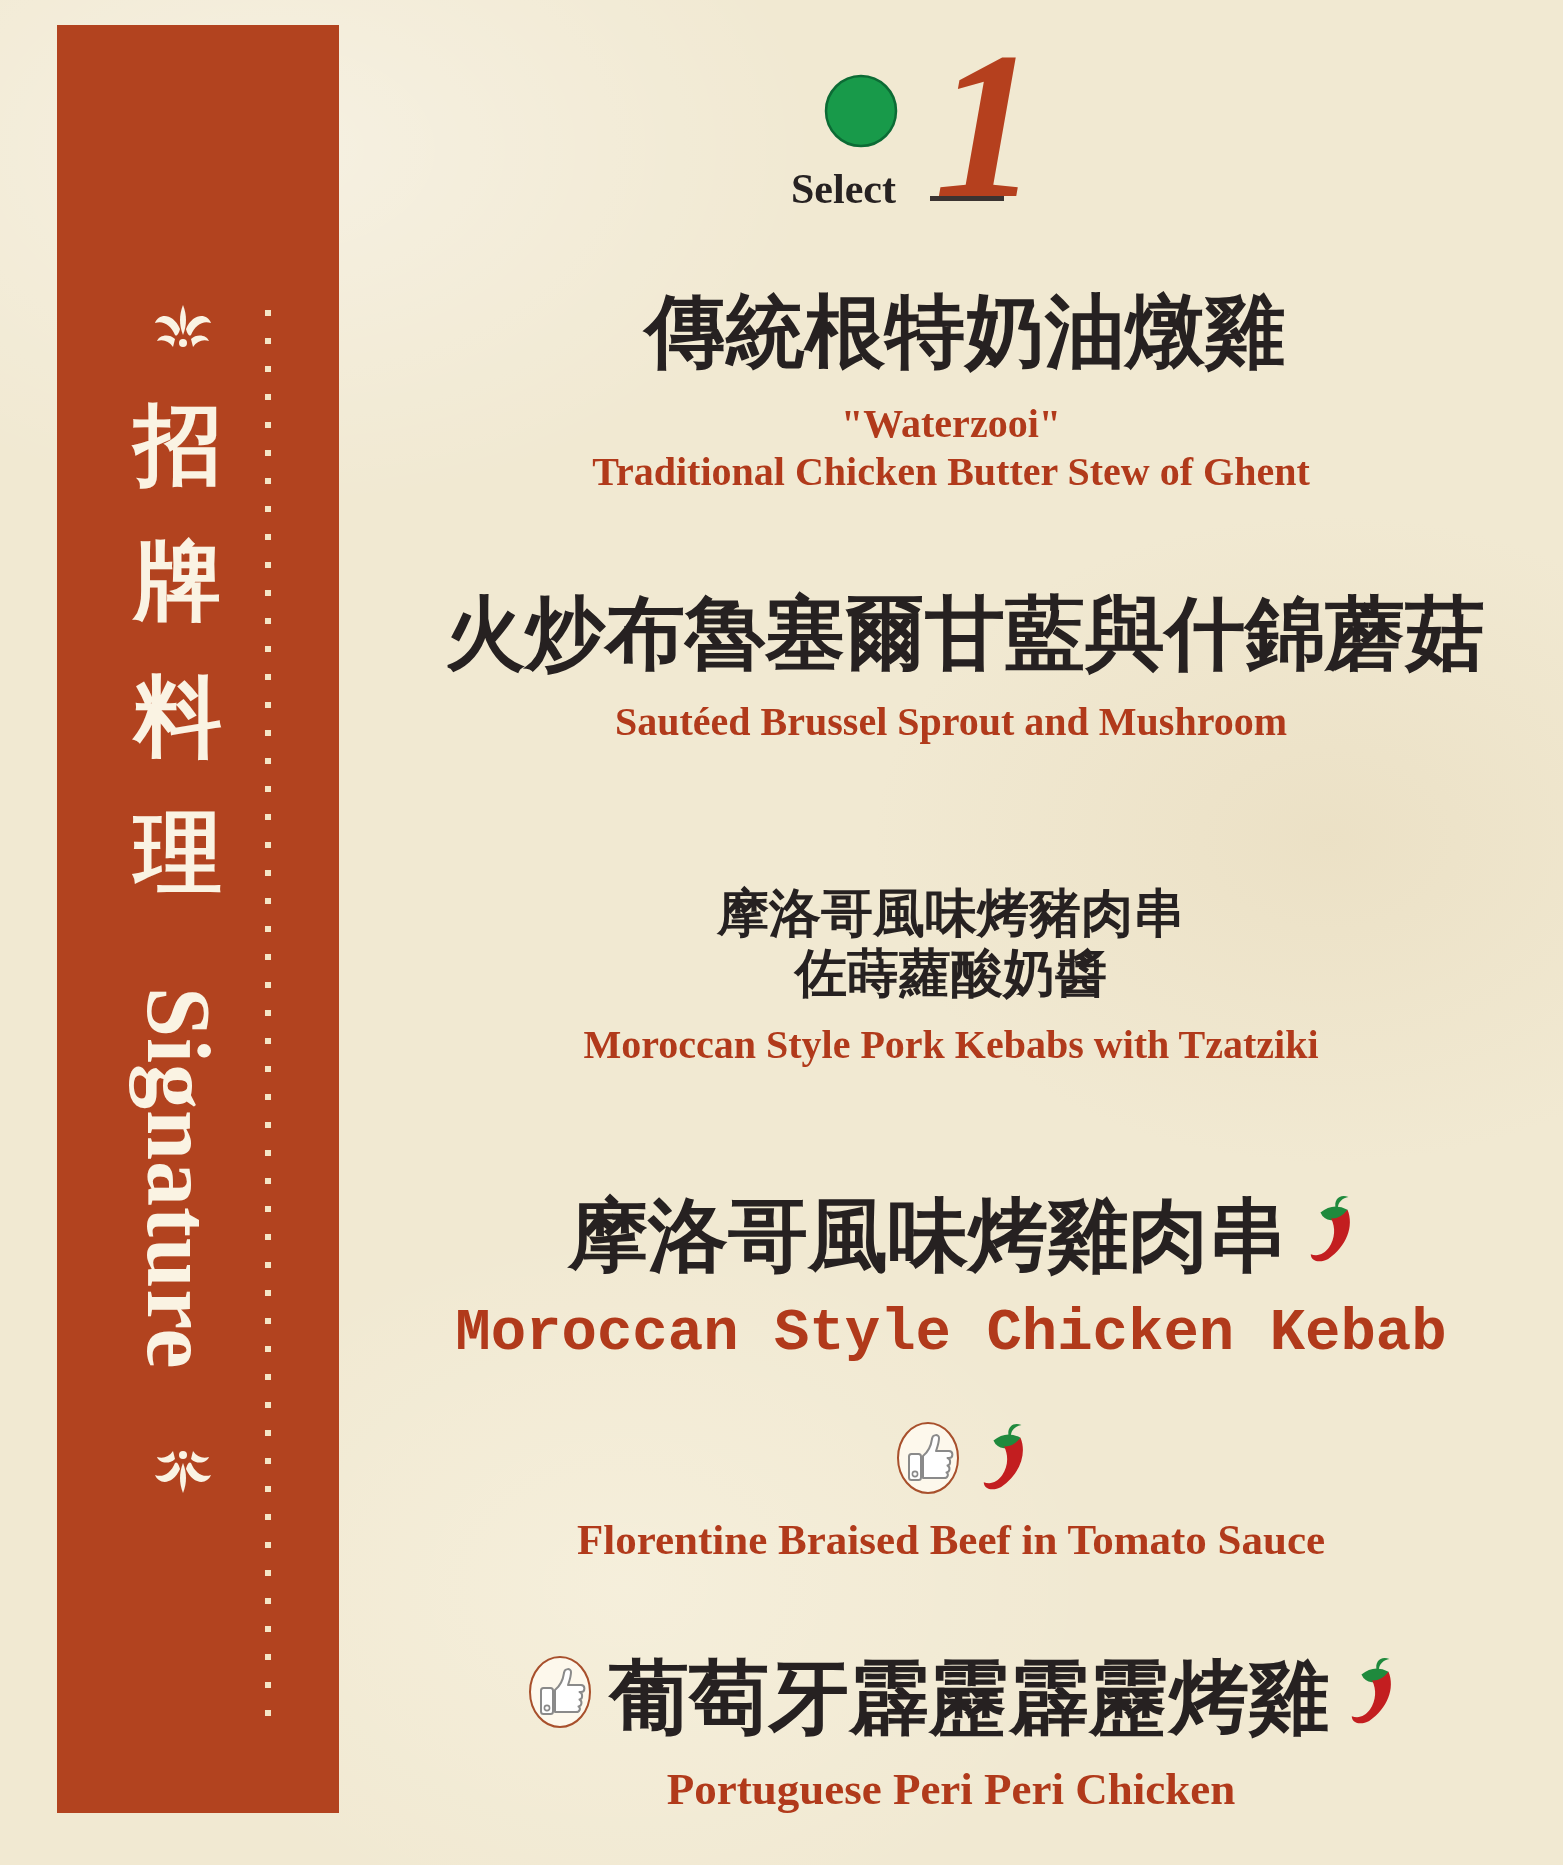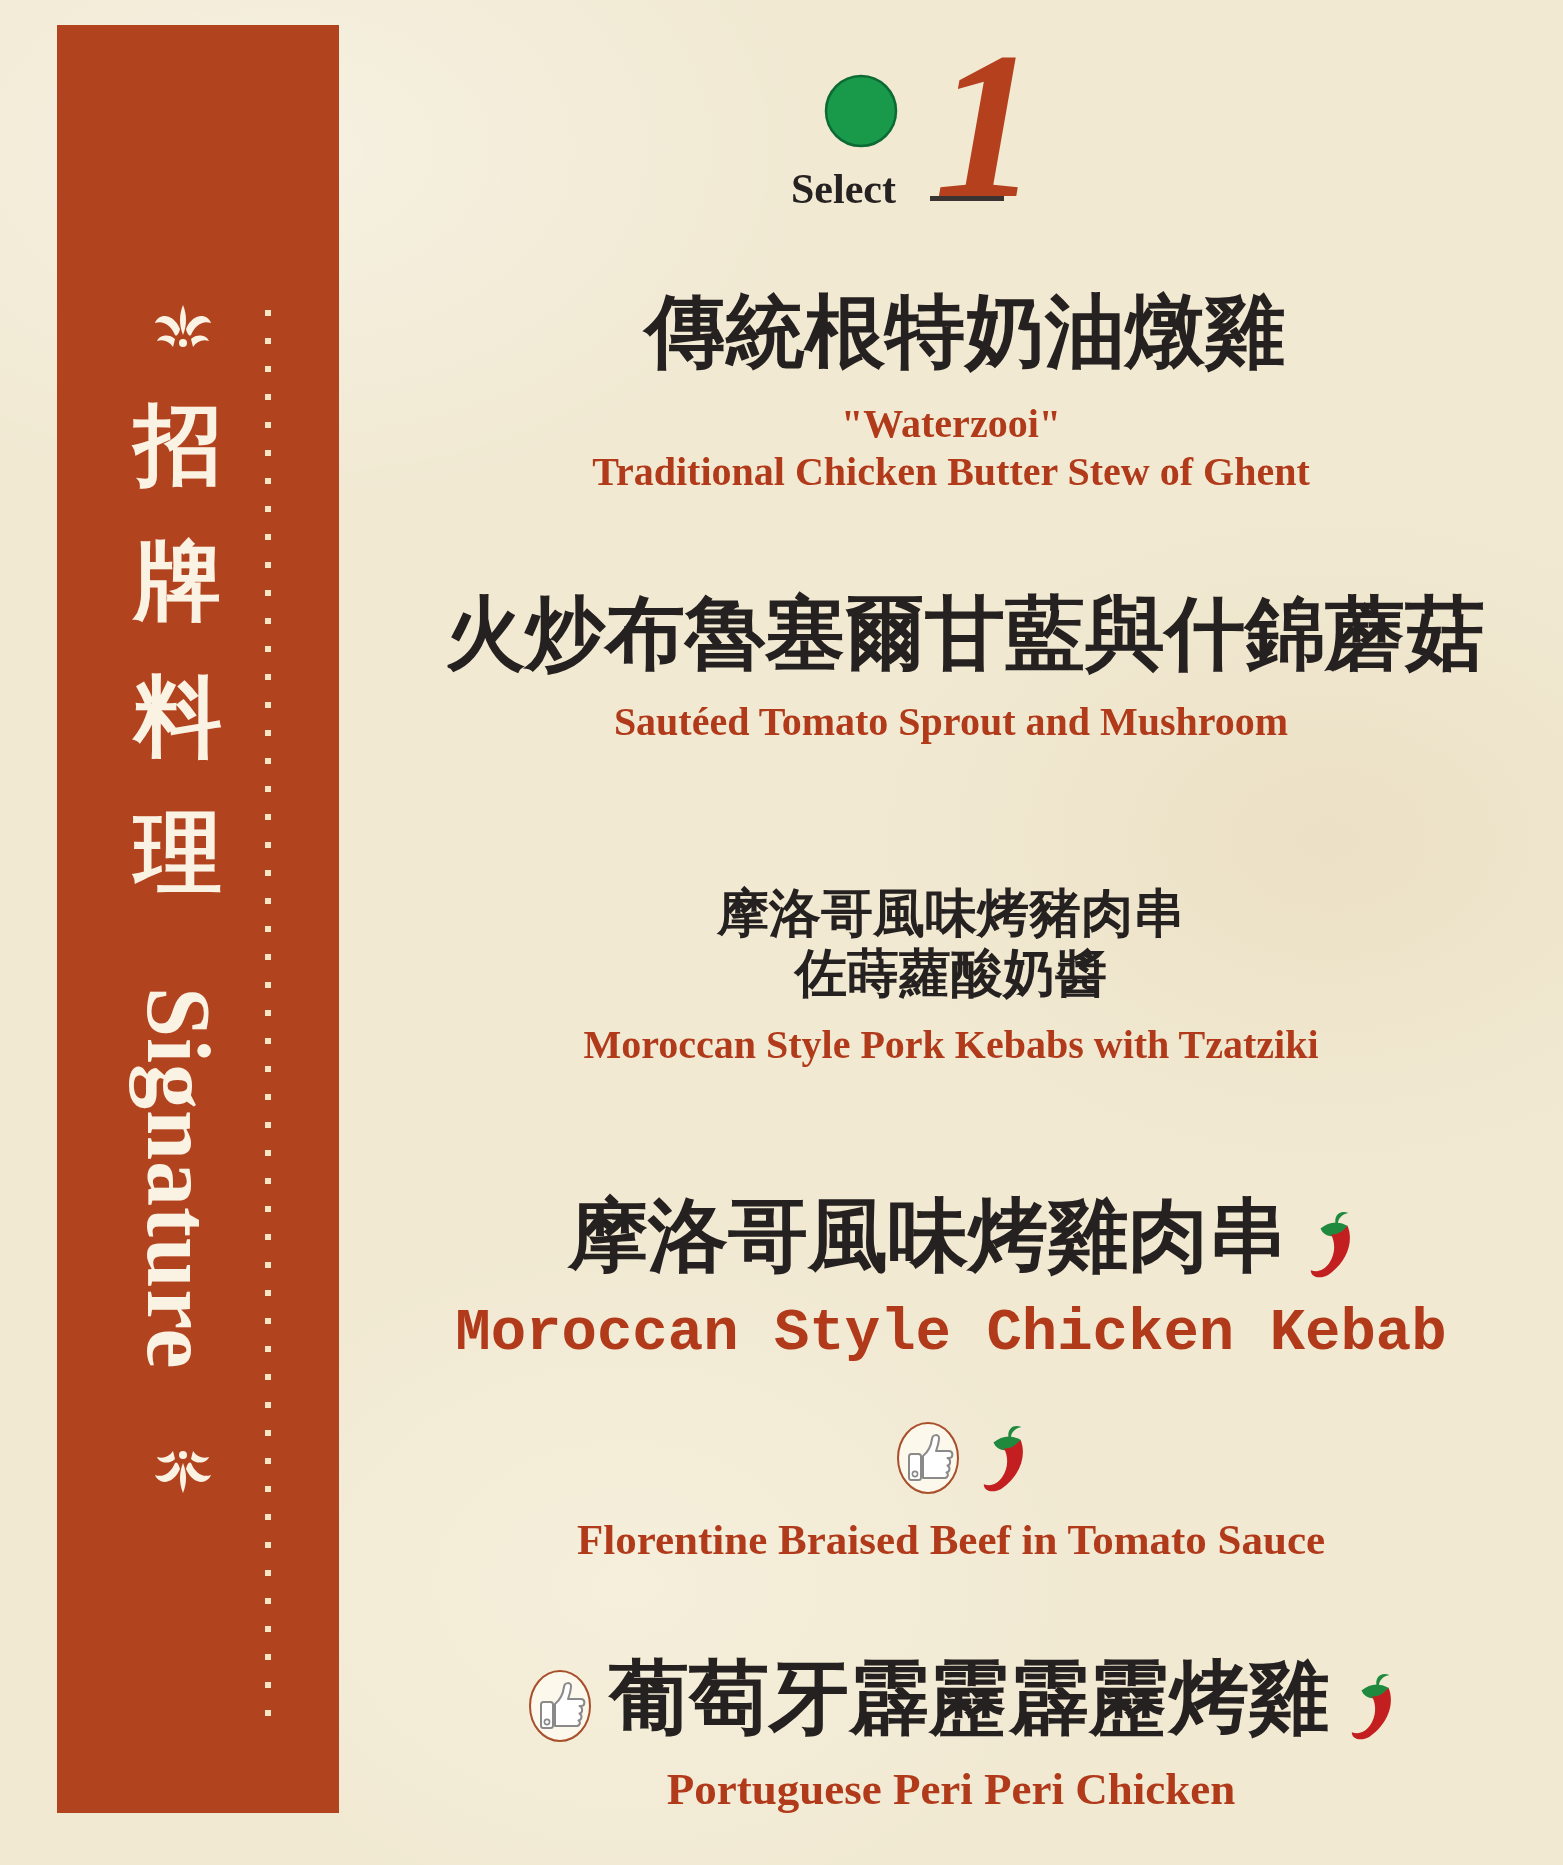--- a/index.html
+++ b/index.html
@@ -48,21 +48,21 @@
   }
   .select-number{
     position:absolute;left:934px;top:20px;
     font-size:210px;line-height:1;font-style:italic;font-weight:700;color:#b5401e;
   }
   .select-dash{position:absolute;left:930px;top:196px;width:74px;height:5px;background:#3b3331;}
   
   .main{position:absolute;left:339px;top:0;width:1224px;height:1865px;}
   .item{position:absolute;left:0;width:100%;text-align:center;}
   .zh-row{
-    display:flex;align-items:flex-end;justify-content:center;gap:16px;
+    display:flex;align-items:flex-start;justify-content:center;gap:16px;
     color:#262121;font-weight:700;font-size:80px;line-height:1.12;padding-left:28px;
   }
   .zh-lines{color:#262121;font-weight:700;font-size:52px;line-height:1.16;}
   .en{margin-top:14px;color:#b13a1b;font-weight:700;font-size:40px;line-height:1.22;}
   .en .en-line{display:block;}
   .en.big{font-size:59px;font-family:Liberation Mono, monospace;}
   .en.med{font-size:43px;}
   .en.med2{font-size:45px;}
   .chili-icon-svg{width:58px;height:74px;flex:0 0 auto;}
   .thumb-icon-svg{width:66px;height:76px;flex:0 0 auto;}
@@ -130,21 +130,21 @@
         <span class="en-line">"Waterzooi"</span>
         <span class="en-line">Traditional Chicken Butter Stew of Ghent</span>
       </div>
     </section>
 
     <section class="item i2">
       <div class="zh-row">
         <span>火炒布魯塞爾甘藍與什錦蘑菇</span>
       </div>
       <div class="en">
-        <span class="en-line">Sautéed Tomato Sprout and Mushroom</span>
+        <span class="en-line">Sautéed Brussel Sprout and Mushroom</span>
       </div>
     </section>
 
     <section class="item i3">
       <div class="zh-lines">
         <div>摩洛哥風味烤豬肉串</div>
         <div>佐蒔蘿酸奶醬</div>
       </div>
       <div class="en">
         <span class="en-line">Moroccan Style Pork Kebabs with Tzatziki</span>

